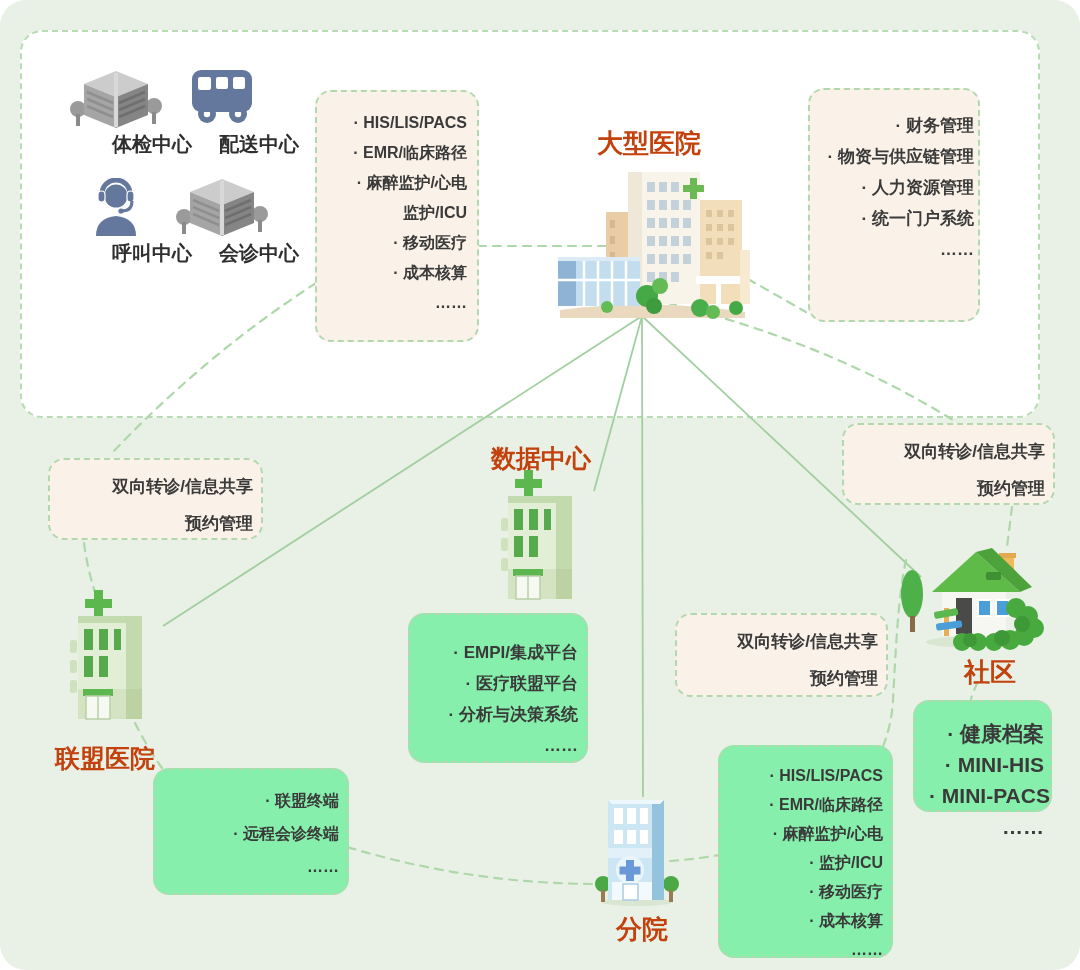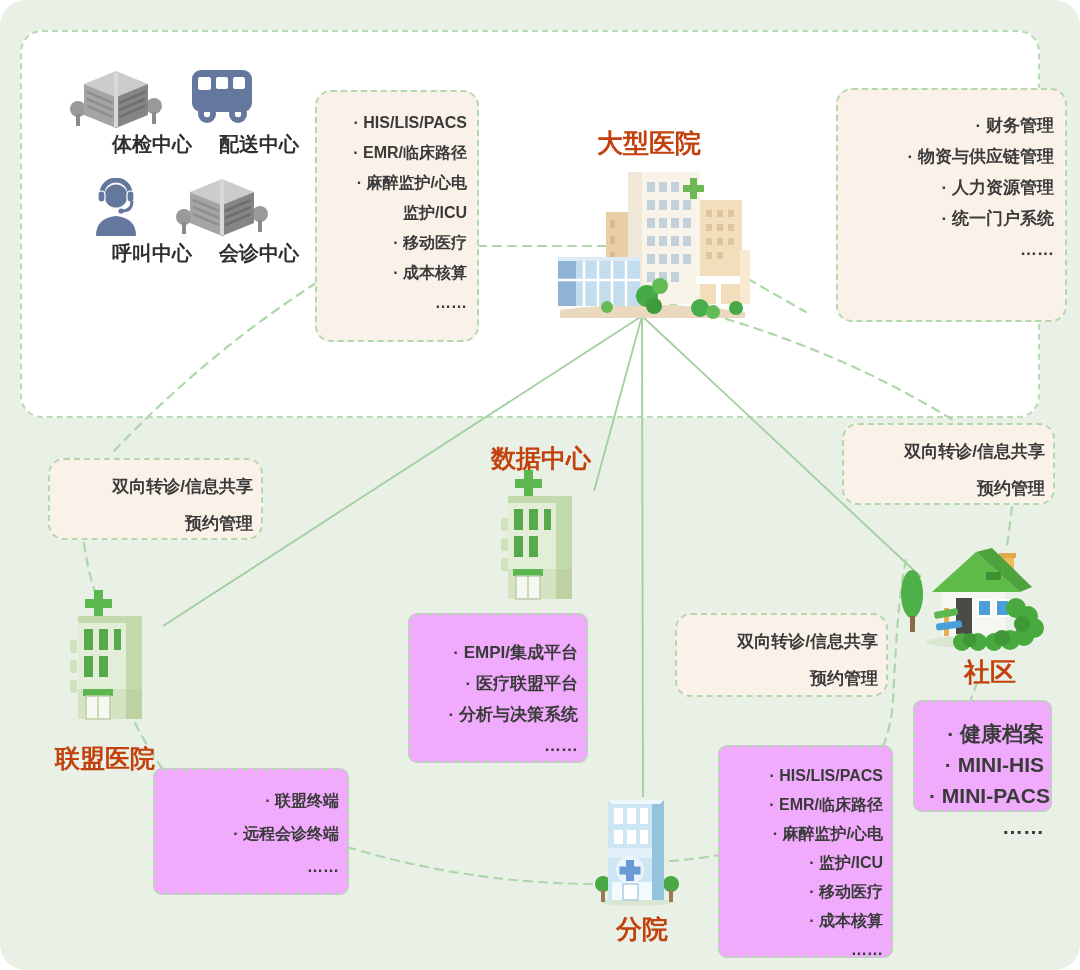--- a/index.html
+++ b/index.html
@@ -5,30 +5,30 @@
   html,body{margin:0;padding:0;background:#ffffff;}
   #stage{position:relative;width:1080px;height:970px;overflow:hidden;
          font-family:"Liberation Sans","DejaVu Sans",sans-serif;color:#3a3a3a;}
   .bg{position:absolute;inset:0;background:#e9f0e6;border-radius:26px;}
   .top-panel{position:absolute;left:20px;top:30px;width:1020px;height:388px;
              background:#ffffff;border:2px dashed #b7dcb4;border-radius:22px;box-sizing:border-box;z-index:0;}
   #lines{position:absolute;left:0;top:0;z-index:1;pointer-events:none;}
   .card{position:absolute;border:2px dashed #b2d9ae;border-radius:16px;box-sizing:border-box;
         font-weight:700;z-index:2;}
   .cream{background:#faf2e8;}
-  .white{background:#f0abfc;border-radius:9px;}
+  .white{background:#86efac;}
   .card .ln{white-space:nowrap;text-align:right;}
   .card .cont{padding-left:13px;}
   .node-label{position:absolute;font-weight:700;color:#c2410c;z-index:2;white-space:nowrap;}
   .icon{position:absolute;z-index:2;}
   .sc-label{position:absolute;font-size:20px;font-weight:700;color:#2f2f2f;z-index:2;white-space:nowrap;text-align:center;margin-left:36px;}
   
   #card-hospital-clinical{left:315px;top:90px;width:164px;height:252px;padding:16px 10px 0 15px;font-size:16px;}
   #card-hospital-clinical .ln{line-height:30px;}
-  #card-hospital-management{left:836px;top:88px;width:231px;height:234px;padding:20px 11px 0 16px;font-size:17px;}
+  #card-hospital-management{left:808px;top:88px;width:172px;height:234px;padding:20px 4px 0 16px;font-size:17px;}
   #card-hospital-management .ln{line-height:31px;}
   #card-data-center-platform{left:408px;top:613px;width:180px;height:150px;padding:22px 8px 0 15px;font-size:17px;}
   #card-data-center-platform .ln{line-height:31px;}
   #card-referral-left{left:48px;top:458px;width:215px;height:82px;padding:8px 8px 0 20px;font-size:17px;}
   #card-referral-left .ln{line-height:37px;}
   #card-referral-mid{left:675px;top:613px;width:213px;height:84px;padding:8px 8px 0 20px;font-size:17px;}
   #card-referral-mid .ln{line-height:37px;}
   #card-referral-right{left:842px;top:423px;width:213px;height:82px;padding:8px 8px 0 20px;font-size:17px;}
   #card-referral-right .ln{line-height:37px;}
   #card-alliance-terminal{left:153px;top:768px;width:196px;height:127px;padding:14px 8px 0 16px;font-size:16px;}

